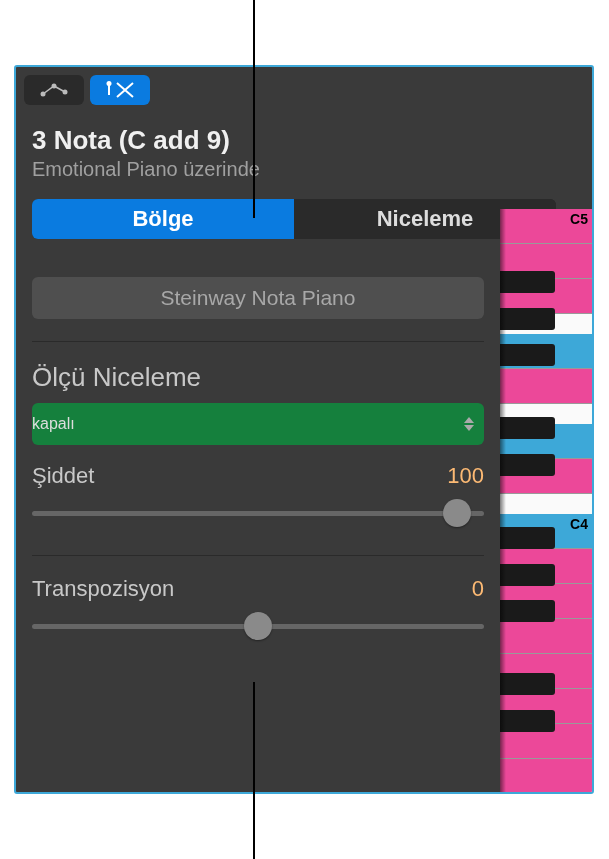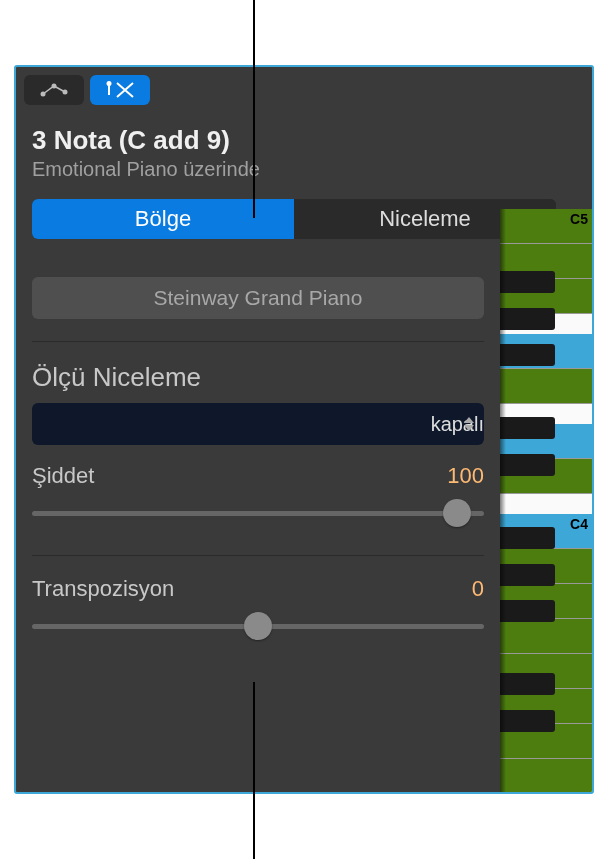--- a/index.html
+++ b/index.html
@@ -72,20 +72,21 @@
       position: relative;
       padding: 10px 16px;
     }
     .tab-segment {
       display: flex;
       width: 524px;
       height: 40px;
       border-radius: 6px;
       overflow: hidden;
       background: #2a2a2a;
+      font-weight: bold;
     }
     .tab {
       flex: 1;
       display: flex;
       align-items: center;
       justify-content: center;
       font-size: 22px;
       cursor: pointer;
     }
     .tab.active {
@@ -115,28 +116,28 @@
       width: 452px;
     }
     .field-label {
       color: #c8c8c8;
       font-size: 26px;
       margin-bottom: 10px;
     }
     .dropdown {
       width: 452px;
       height: 42px;
-      background: #0f172a;
+      background: #15803d;
       border-radius: 6px;
       display: flex;
       align-items: center;
-      justify-content: flex-end;
+      justify-content: flex-start;
       position: relative;
       color: #ddd;
-      font-size: 20px;
+      font-size: 16px;
       cursor: pointer;
     }
     .dropdown-arrows {
       position: absolute;
       right: 10px;
       top: 50%;
       transform: translateY(-50%);
       display: flex;
       flex-direction: column;
       gap: 2px;
@@ -195,21 +196,21 @@
     }
     .white-keys {
       position: absolute;
       inset: 0;
       display: flex;
       flex-direction: column;
     }
     .white-key {
       flex: 1;
       border-bottom: 1px solid #999;
-      background: #4d7c0f;
+      background: #ec4899;
       position: relative;
     }
     .white-key.highlighted {
       background: #3da8d8;
       margin-top: 20px;
     }
     .key-label {
       position: absolute;
       right: 4px;
       top: 2px;
@@ -268,21 +269,21 @@
   </div>
 
   <div class="main-area">
 
     <div class="tab-segment">
       <div class="tab active">Bölge</div>
       <div class="tab inactive">Niceleme</div>
     </div>
 
     <div class="region-btn">
-      <span>Steinway Grand Piano</span>
+      <span>Steinway Nota Piano</span>
     </div>
 
     <div class="divider"></div>
 
     <div class="field-label">Ölçü Niceleme</div>
     <div class="dropdown">
       <span>kapalı</span>
       <div class="dropdown-arrows">
         <div class="arrow-up"></div>
         <div class="arrow-down"></div>

